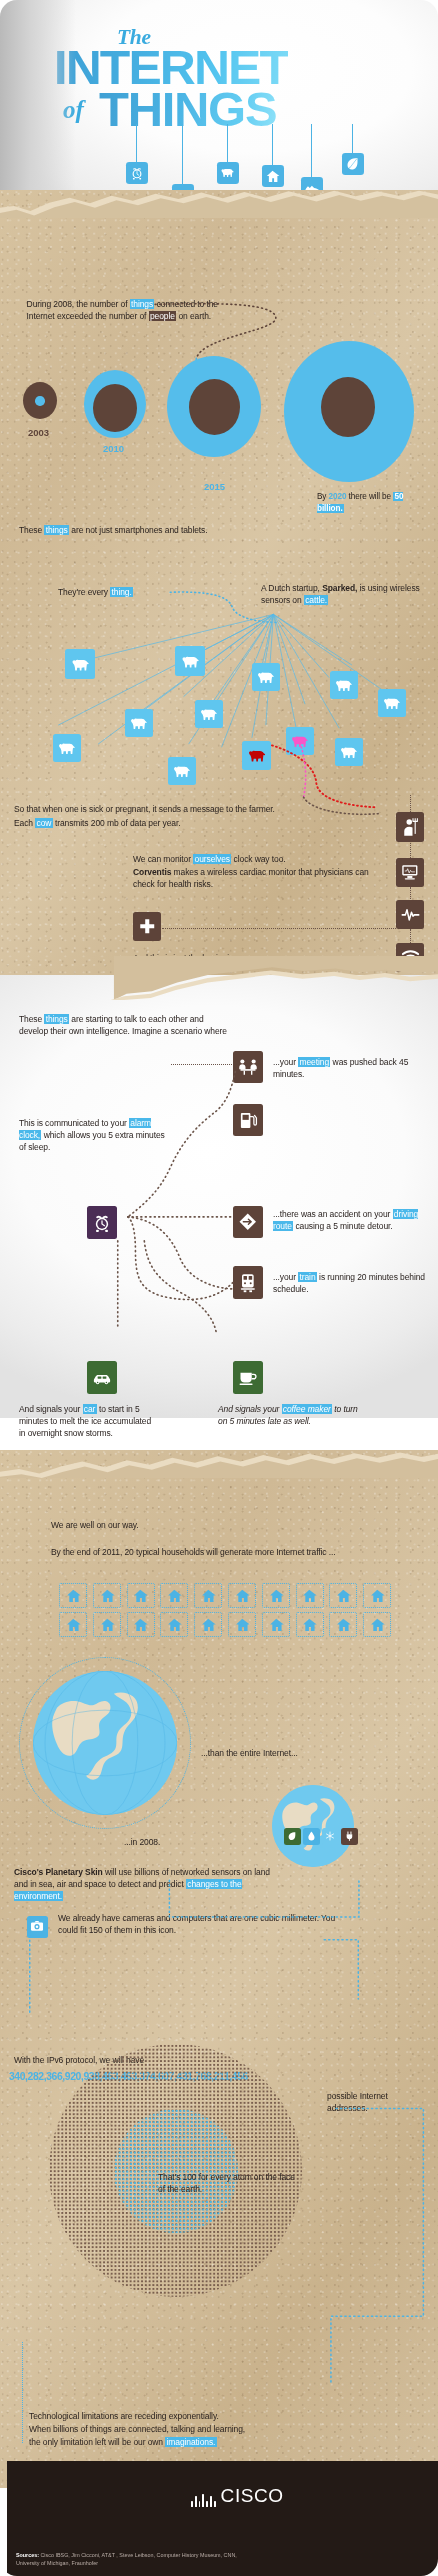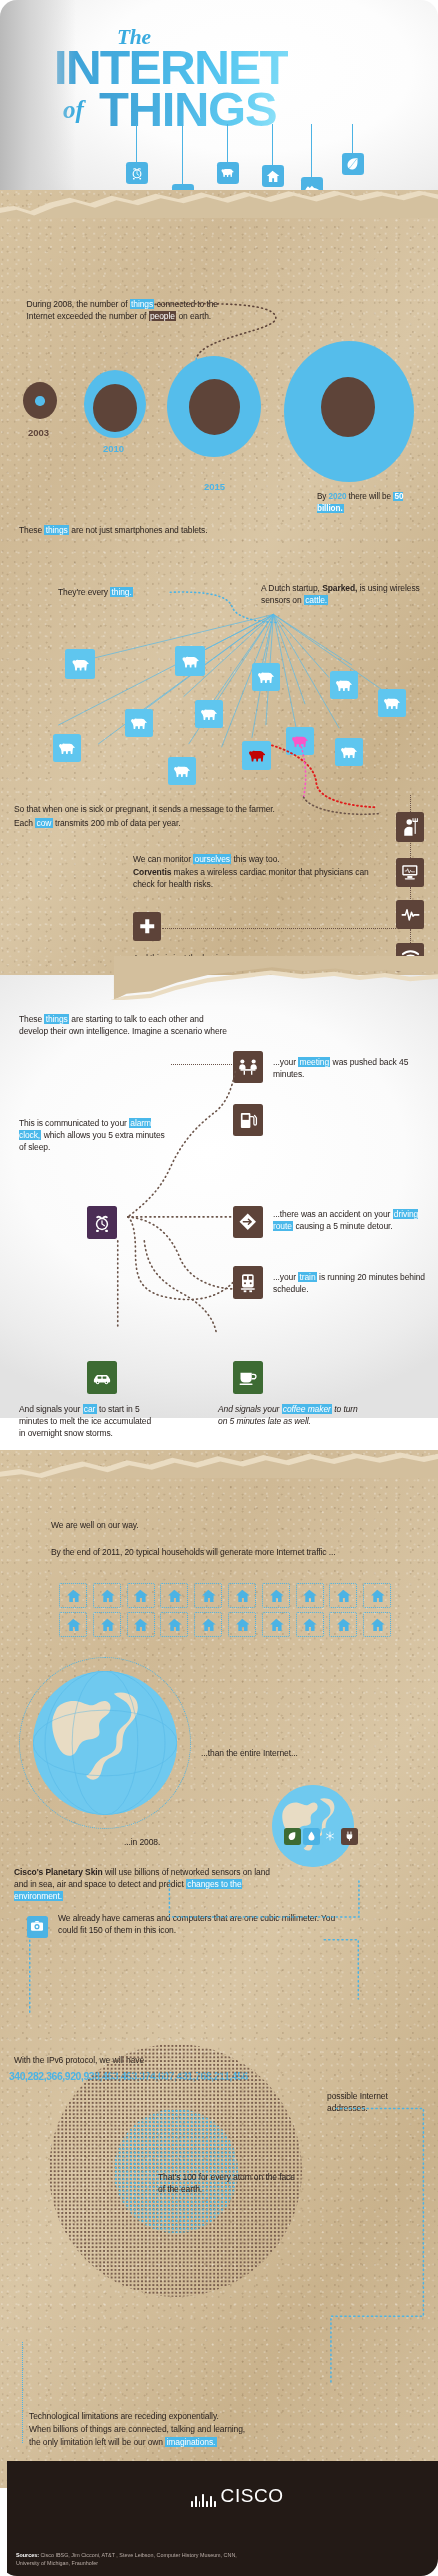--- a/index.html
+++ b/index.html
@@ -431,21 +431,21 @@
         <path d="M7 13.5a12 12 0 0 1 16 0" stroke="#fff" stroke-width="3.2" fill="none" stroke-linecap="round"></path>
         <path d="M11 19a6 6 0 0 1 8 0" stroke="#fff" stroke-width="3.2" fill="none" stroke-linecap="round"></path>
         <circle cx="15" cy="23" r="2.2" fill="#fff"></circle>
       </svg>
   </div>
 
   <div class="txt abs" style="left:133px; top:853px; width:253px;">
     <div>
       <span>We can monitor</span>
       <span class="hl-blue">ourselves</span>
-      <span>this way too.</span>
+      <span>clock way too.</span>
     </div>
     <div style="margin-top:0.6px;">
       <span class="bold">Corventis</span>
       <span>makes a wireless cardiac monitor that physicians can check for health risks.</span>
     </div>
   </div>
 
   <div class="sq brown" style="left:133px; top:912px; width:28px; height:29px;">
     <svg width="16.5" height="16.5" viewBox="0 0 26 26">
         <path d="M9.8 2h6.4v7.8H24v6.4h-7.8V24H9.8v-7.8H2V9.8h7.8z" fill="#fff"></path>

